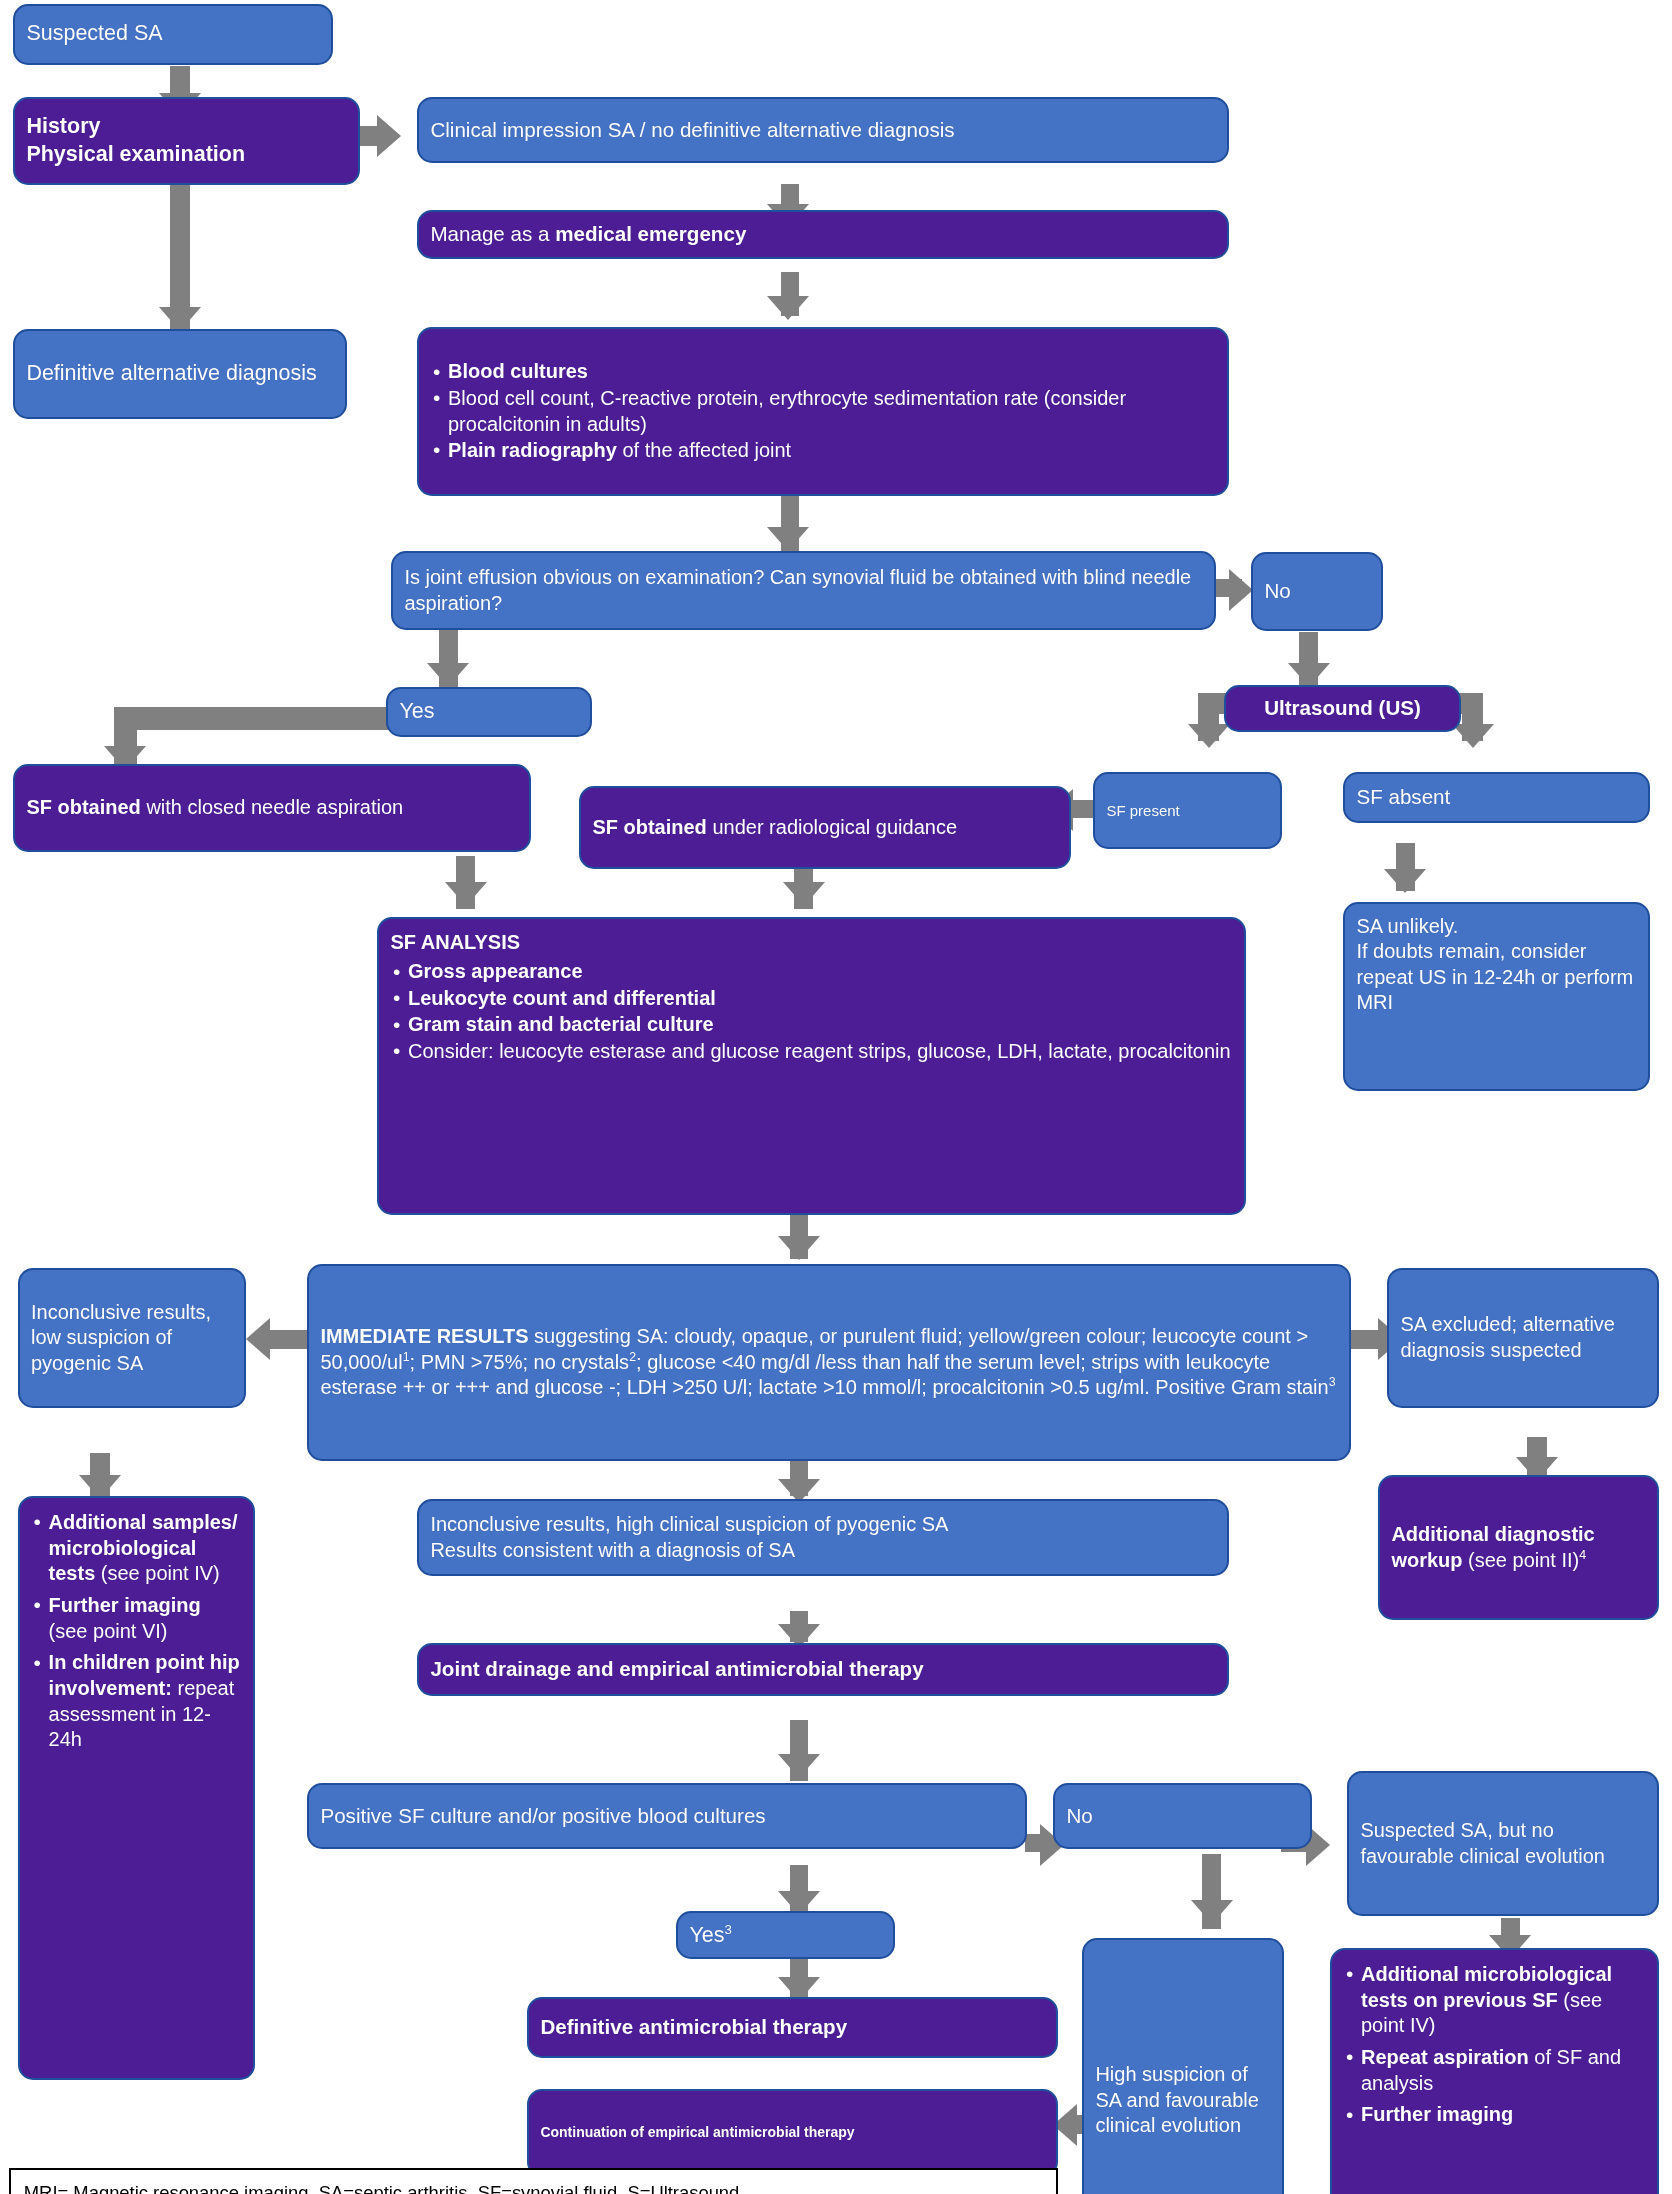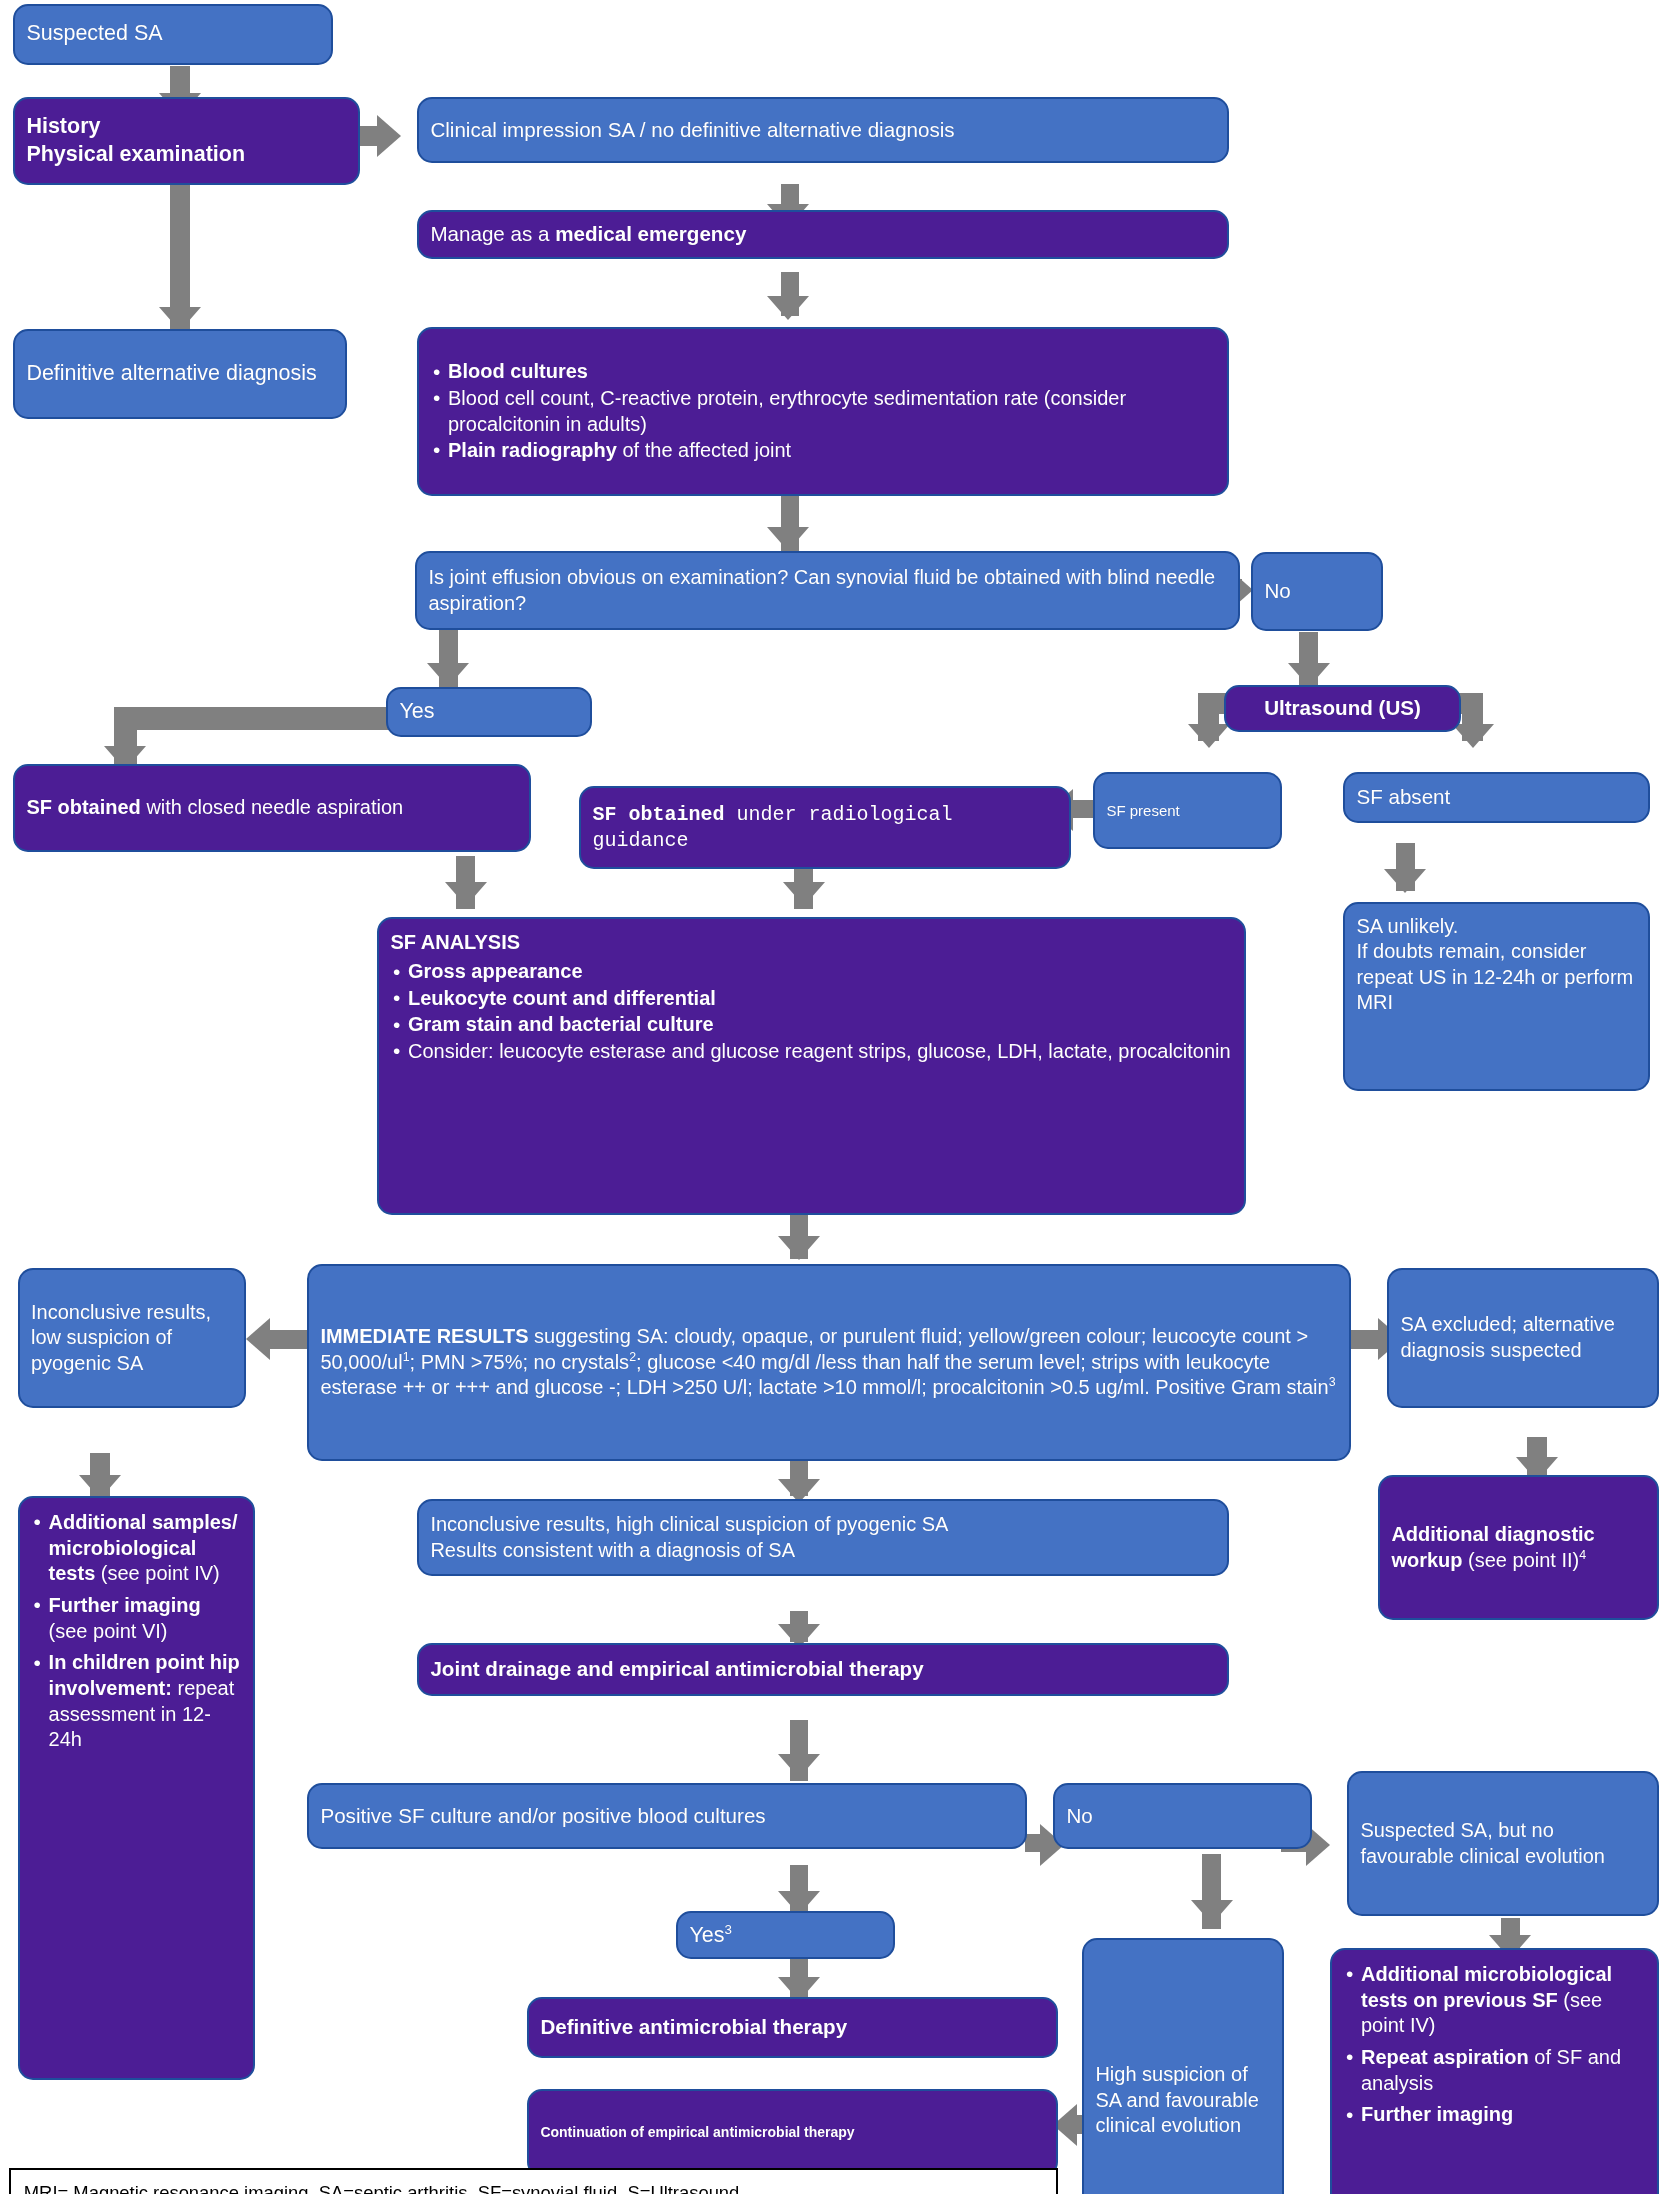--- a/index.html
+++ b/index.html
@@ -175,41 +175,41 @@
   </div>
 
   <div class="node orange" style="left:417px;top:327px;width:812px;height:169px;font-size:20px;align-items:center;">
     <ul class="bul">
       <li><span class="b">Blood cultures</span><span></span></li>
       <li><span class="b"></span><span>Blood cell count, C-reactive protein, erythrocyte sedimentation rate (consider procalcitonin in adults)</span></li>
       <li><span class="b">Plain radiography</span><span> of the affected joint</span></li>
     </ul>
   </div>
 
-  <div class="node blue" style="left:391px;top:551px;width:825px;height:79px;font-size:20px;margin-left:24px;">
+  <div class="node blue" style="left:391px;top:551px;width:825px;height:79px;font-size:20px;">
     <span class="txt">Is joint effusion obvious on examination? Can synovial fluid be obtained with blind needle aspiration?</span>
   </div>
 
   <div class="node blue" style="left:1251px;top:552px;width:132px;height:79px;font-size:20.6px;">
     <span class="txt">No</span>
   </div>
 
   <div class="node blue" style="left:386px;top:687px;width:206px;height:50px;font-size:21.5px;">
     <span class="txt">Yes</span>
   </div>
 
   <div class="node orange" style="left:1224px;top:685px;width:237px;height:47px;font-size:20.6px;font-weight:bold;justify-content:center;text-align:center;">
     <span class="txt" style="text-align:center;">Ultrasound (US)</span>
   </div>
 
   <div class="node orange" style="left:13px;top:764px;width:518px;height:88px;font-size:20px;">
     <span class="txt"><span class="b">SF obtained</span><span> with closed needle aspiration</span></span>
   </div>
 
-  <div class="node orange" style="left:579px;top:786px;width:492px;height:83px;font-size:20px;font-family:Liberation Mono, monospace;">
+  <div class="node orange" style="left:579px;top:786px;width:492px;height:83px;font-size:20px;">
     <span class="txt"><span class="b">SF obtained</span><span> under radiological guidance</span></span>
   </div>
 
   <div class="node blue" style="left:1093px;top:772px;width:189px;height:77px;font-size:15px;">
     <span class="txt">SF present</span>
   </div>
 
   <div class="node blue" style="left:1343px;top:772px;width:307px;height:51px;font-size:20.6px;">
     <span class="txt">SF absent</span>
   </div>

